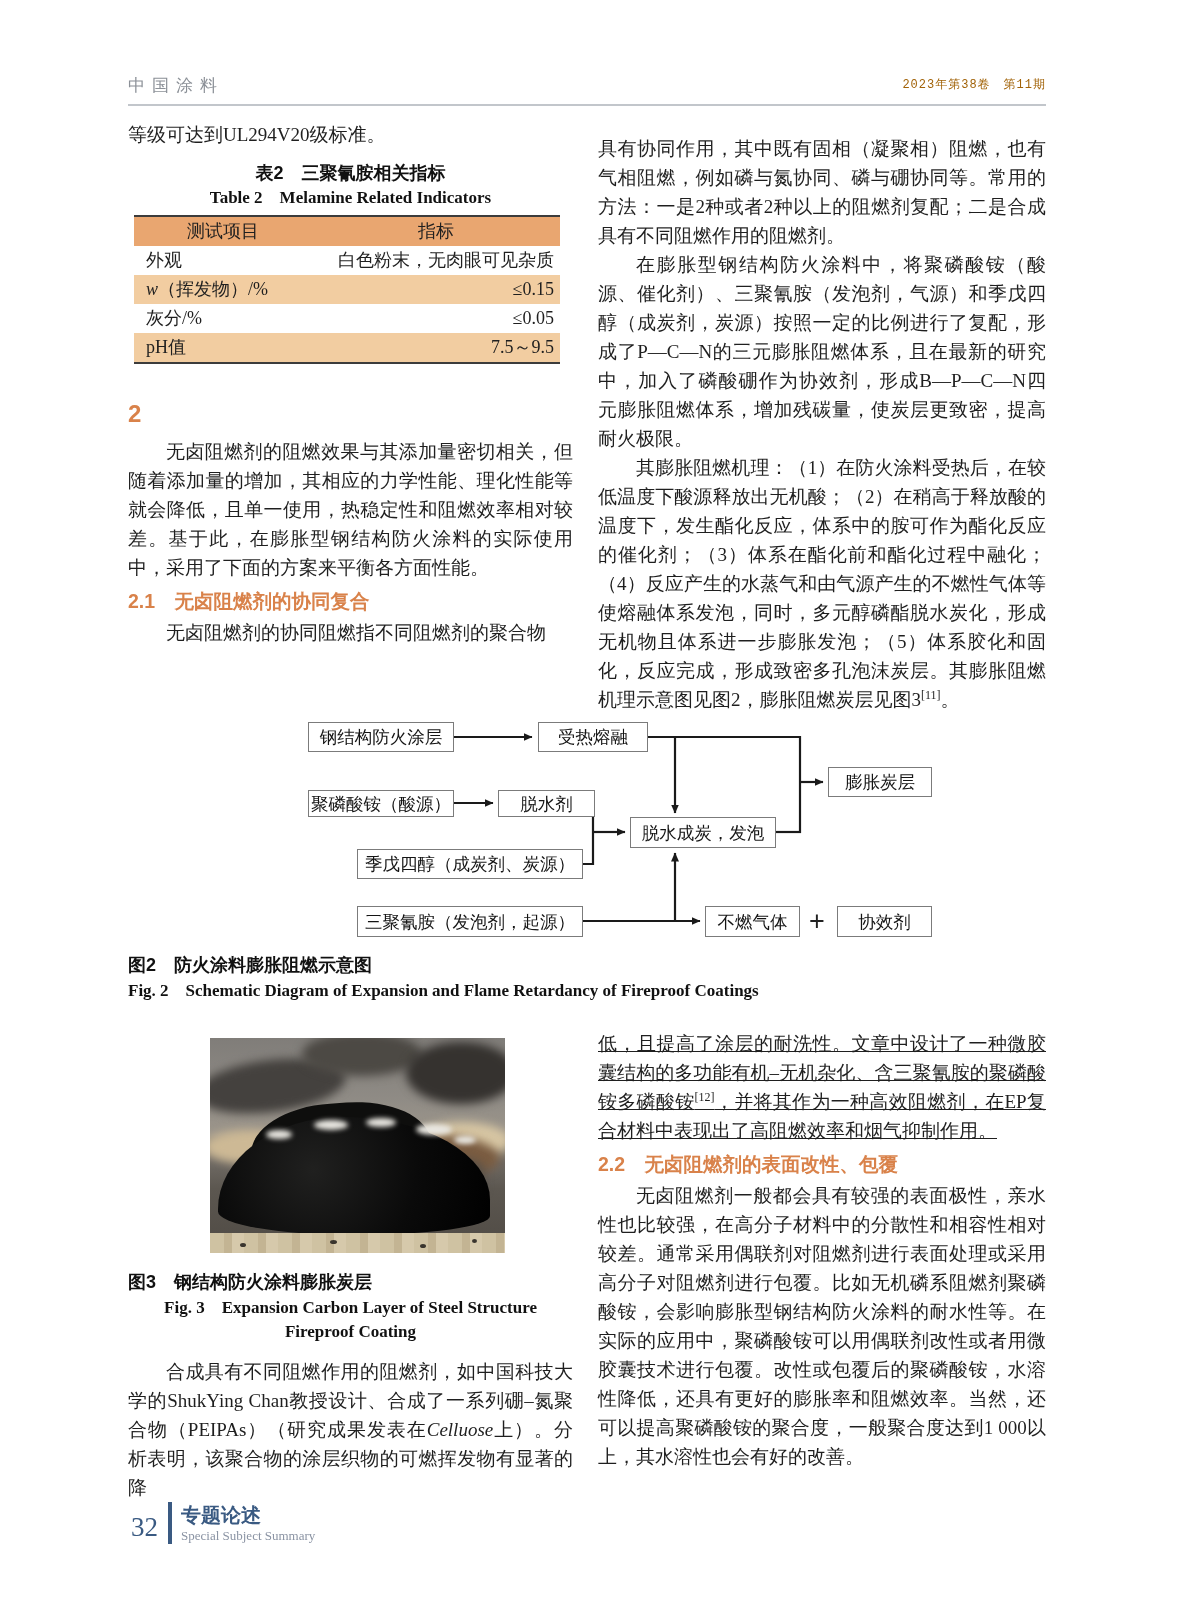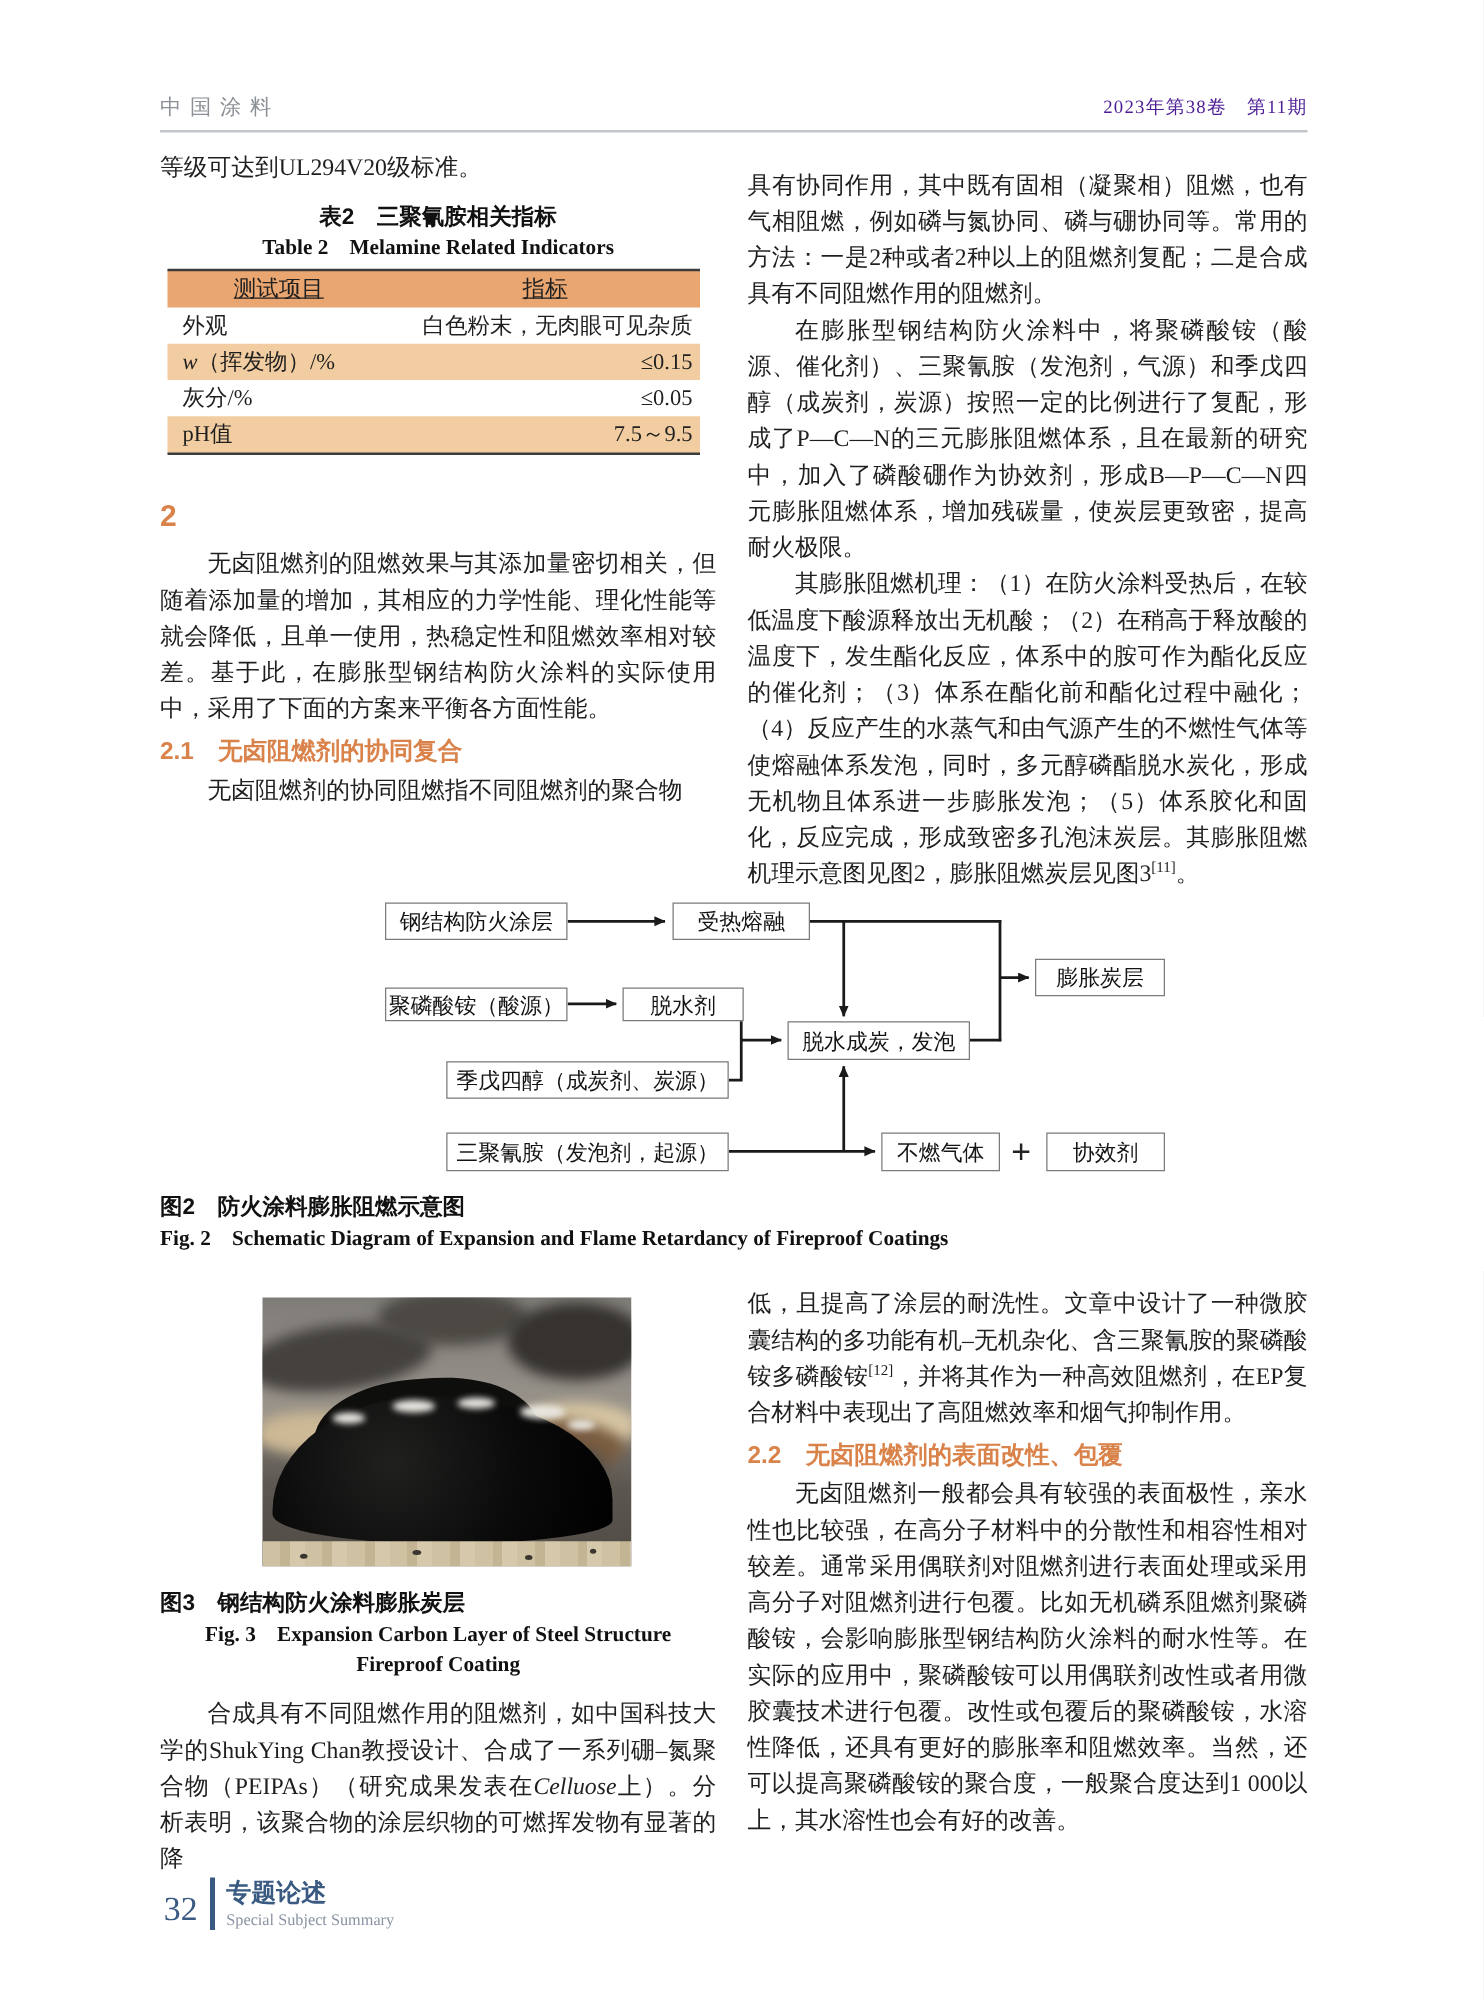--- a/index.html
+++ b/index.html
@@ -2,43 +2,43 @@
 <html><head>
 <meta charset="utf-8">
 <style>
   html,body{margin:0;padding:0;background:#e8e8e8;}
   .page{position:relative;width:1187px;height:1600px;background:#ffffff;margin:0 auto;
         font-family:"Liberation Serif","DejaVu Serif",serif;color:#1f1f1f;overflow:hidden;}
   
   .hdr{position:absolute;left:128px;top:74px;width:918px;height:30px;}
   .hdr-journal{position:absolute;left:0;top:0;font-family:"Liberation Sans","DejaVu Sans",sans-serif;
         font-size:17px;color:#8b9097;letter-spacing:7px;}
-  .hdr-issue{position:absolute;right:0;top:2px;font-family:Liberation Serif, serif;
-        font-size:15px;color:#4c1d95;letter-spacing:1px;}
+  .hdr-issue{position:absolute;right:0;top:2px;font-family:Liberation Mono, monospace;
+        font-size:12px;color:#a16207;letter-spacing:1px;}
   .hdr-rule{position:absolute;left:128px;top:104px;width:918px;height:2px;background:#c2c6cb;}
   
   .col{position:absolute;width:448px;font-size:19px;line-height:29px;text-align:justify;}
   .col-lt{left:128px;top:120px;width:445px;}
   .col-rt{left:598px;top:120px;}
   .col-lb{left:128px;top:1020px;width:445px;}
   .col-rb{left:598px;top:1020px;}
   .para{margin:0;}
   .ind{text-indent:2em;}
   sup.ref{font-size:12px;line-height:0;}
   .it{font-style:italic;}
   
   .tbl-title-zh{margin-top:11px;text-align:center;font-family:"Liberation Sans","DejaVu Sans",sans-serif;
         font-weight:bold;font-size:18px;line-height:26px;color:#111;}
   .tbl-title-en{text-align:center;font-weight:bold;font-size:17px;line-height:24px;color:#111;}
   table.tbl{margin:5px 0 0 6px;width:426px;border-collapse:collapse;font-size:18px;
         border-top:2px solid #3c3c3c;border-bottom:2px solid #3c3c3c;}
   table.tbl td{height:29px;padding:0 6px;}
   .tbl .c1{width:160px;padding-left:12px;}
   .tbl .c2{text-align:right;}
-  .tbl .hrow td{background:#e9a670;text-align:center;padding-left:6px;text-decoration:underline;}
+  .tbl .hrow td{background:#e9a670;text-align:center;padding-left:6px;}
   .tbl .arow td{background:#f2cda1;}
   
   .h2{display:flex;margin-top:33px;font-family:"Liberation Sans","DejaVu Sans",sans-serif;
         font-weight:bold;color:#d9824a;font-size:24px;line-height:34px;text-align:left;}
   .h2 .num{width:46px;flex:none;}
   .h2 .txt{width:396px;letter-spacing:1.5px;}
   .h3{margin:4px 0 2px 0;font-family:"Liberation Sans","DejaVu Sans",sans-serif;
         font-weight:bold;color:#d9824a;font-size:19.5px;line-height:30px;text-align:left;}
   
   .diag{position:absolute;left:280px;top:700px;width:672px;height:245px;}
@@ -192,21 +192,21 @@
       <div class="speck" style="left:210px;bottom:5px;width:6px;height:4px;"></div>
       <div class="speck" style="left:262px;bottom:10px;width:5px;height:4px;"></div>
     </div>
     <div class="cap-zh" style="margin-top:16px;">图3　钢结构防火涂料膨胀炭层</div>
     <div class="cap-en" style="text-align:center;">Fig. 3　Expansion Carbon Layer of Steel Structure</div>
     <div class="cap-en" style="text-align:center;">Fireproof Coating</div>
     <p class="para ind" style="margin-top:13px;"><span>合成具有不同阻燃作用的阻燃剂，如中国科技大学的ShukYing Chan教授设计、合成了一系列硼–氮聚合物（PEIPAs）（研究成果发表在</span><i class="it">Celluose</i><span>上）。分析表明，该聚合物的涂层织物的可燃挥发物有显著的降</span></p>
   </div>
 
   <div class="col col-rb">
-    <p class="para" style="margin-top:9px;"><span>低，且提高了涂层的耐洗性。文章中设计了一种微胶囊结构的多功能有机–无机杂化、含三聚氰胺的聚磷酸铵多磷酸铵</span><sup class="ref">[12]</sup><span>，并将其作为一种高效阻燃剂，在EP复合材料中表现出了高阻燃效率和烟气抑制作用。</span></p>
+    <p class="para" style="margin-top:9px;text-decoration:underline;"><span>低，且提高了涂层的耐洗性。文章中设计了一种微胶囊结构的多功能有机–无机杂化、含三聚氰胺的聚磷酸铵多磷酸铵</span><sup class="ref">[12]</sup><span>，并将其作为一种高效阻燃剂，在EP复合材料中表现出了高阻燃效率和烟气抑制作用。</span></p>
     <div class="h3">2.2　无卤阻燃剂的表面改性、包覆</div>
     <p class="para ind">无卤阻燃剂一般都会具有较强的表面极性，亲水性也比较强，在高分子材料中的分散性和相容性相对较差。通常采用偶联剂对阻燃剂进行表面处理或采用高分子对阻燃剂进行包覆。比如无机磷系阻燃剂聚磷酸铵，会影响膨胀型钢结构防火涂料的耐水性等。在实际的应用中，聚磷酸铵可以用偶联剂改性或者用微胶囊技术进行包覆。改性或包覆后的聚磷酸铵，水溶性降低，还具有更好的膨胀率和阻燃效率。当然，还可以提高聚磷酸铵的聚合度，一般聚合度达到1 000以上，其水溶性也会有好的改善。</p>
   </div>
 
   <div class="ftr">
     <span class="ftr-num">32</span>
     <span class="ftr-bar"></span>
     <span>
       <div class="ftr-zh">专题论述</div>
       <div class="ftr-en">Special Subject Summary</div>

